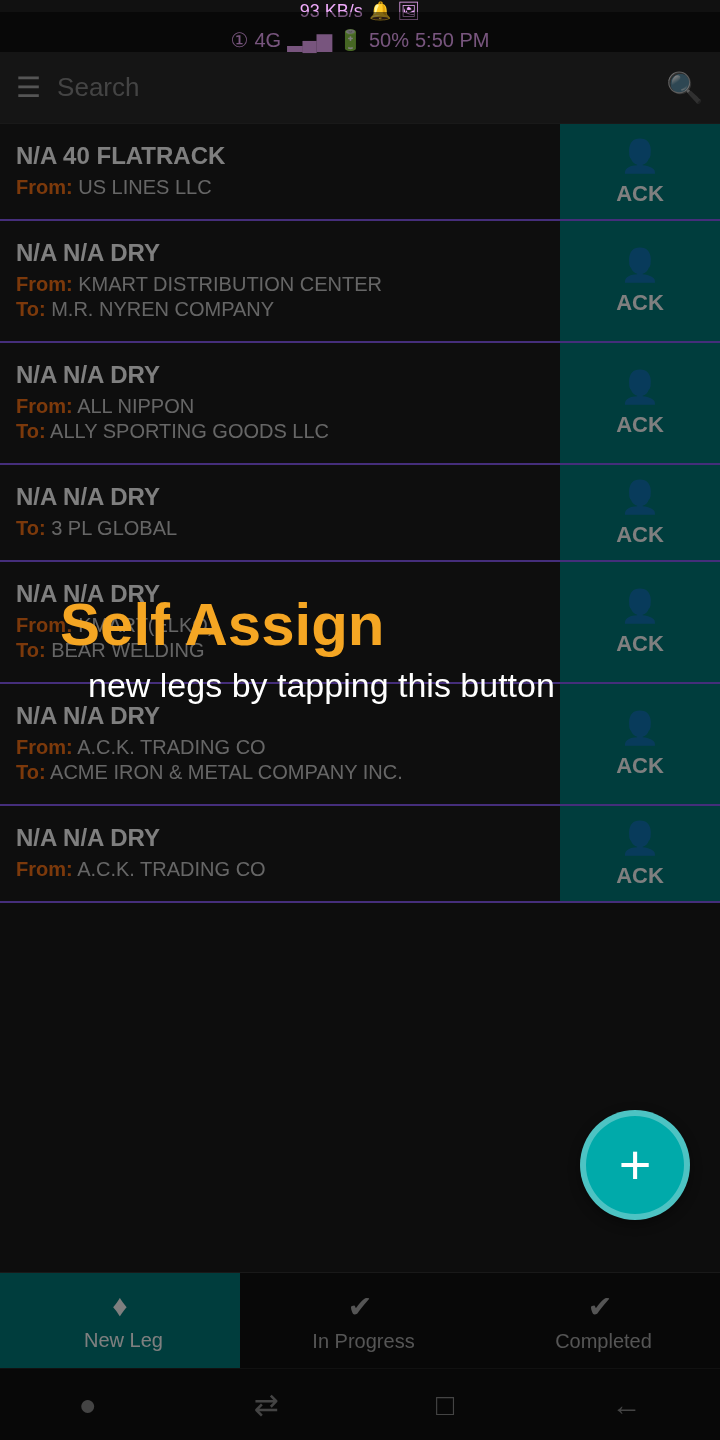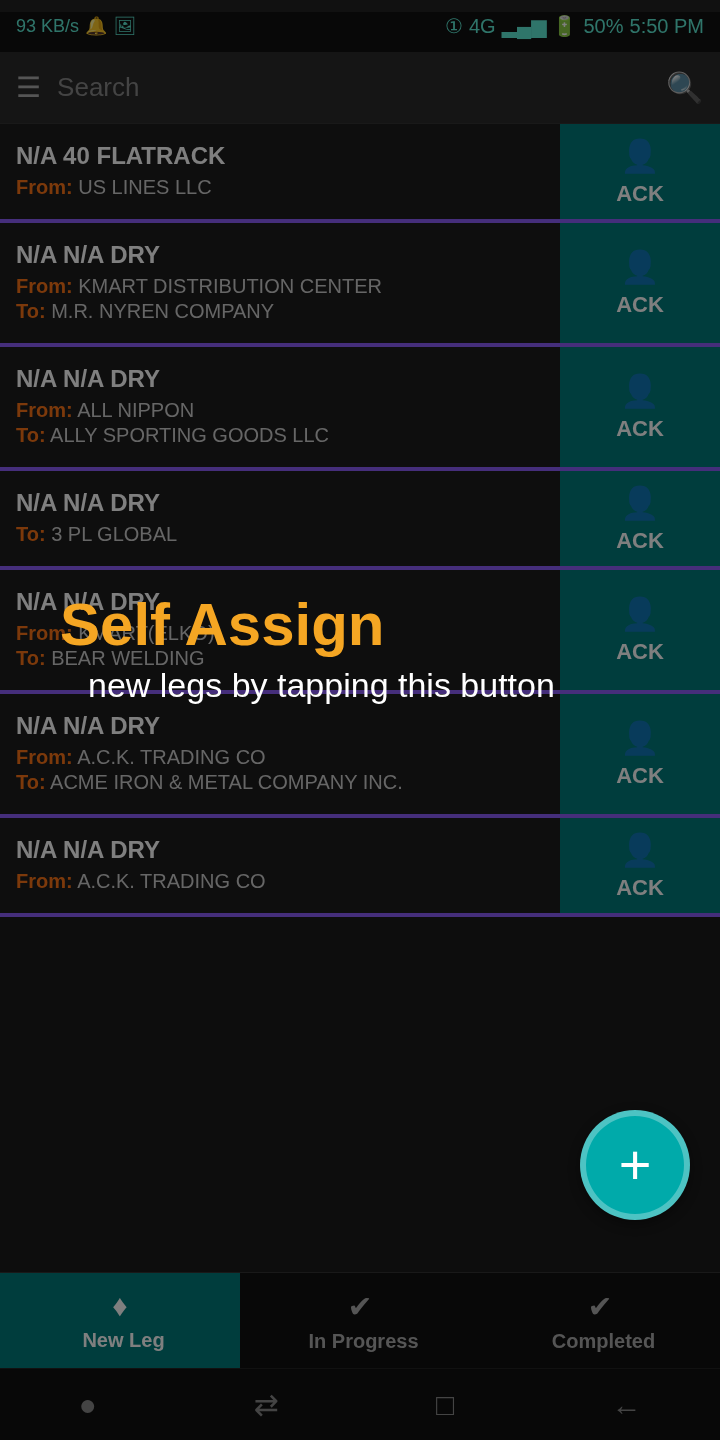--- a/index.html
+++ b/index.html
@@ -16,21 +16,22 @@
 
     
     .status-bar {
       background: #111;
       height: 52px;
       display: flex;
       align-items: center;
       justify-content: space-between;
       padding: 0 16px;
       font-size: 22px;
-      color: #5eead4;
+      color: #f0abfc;
+      flex-direction: column;
     }
     .status-left { display: flex; align-items: center; gap: 6px; font-size: 18px; }
     .status-right { display: flex; align-items: center; gap: 6px; font-size: 20px; }
 
     
     .search-bar {
       background: #2a2a2a;
       height: 72px;
       display: flex;
       align-items: center;
@@ -54,21 +55,21 @@
     
     .list-container {
       flex: 1;
       overflow: hidden;
     }
 
     
     .list-item {
       display: flex;
       align-items: stretch;
-      border-bottom: 4px solid #8b5cf6;
+      border-bottom: 2px solid #8b5cf6;
       background: #1c1c1c;
     }
     .list-item-content {
       flex: 1;
       padding: 18px 16px;
     }
     .item-title {
       font-size: 24px;
       font-weight: bold;
       color: #fff;
@@ -174,21 +175,21 @@
       align-items: center;
       justify-content: center;
       gap: 6px;
       cursor: pointer;
       color: #aaa;
     }
     .tab-item.active {
       background: #007a7a;
     }
     .tab-icon { font-size: 30px; }
-    .tab-label { font-size: 20px; font-weight: 700; margin-left: 7px; }
+    .tab-label { font-size: 20px; font-weight: 400; margin-left: 7px; }
     .tab-item.active .tab-label, .tab-item.active .tab-icon { color: #fff; }
 
     
     .nav-bar {
       position: absolute;
       bottom: 0;
       left: 0;
       width: 720px;
       height: 72px;
       background: #111;

